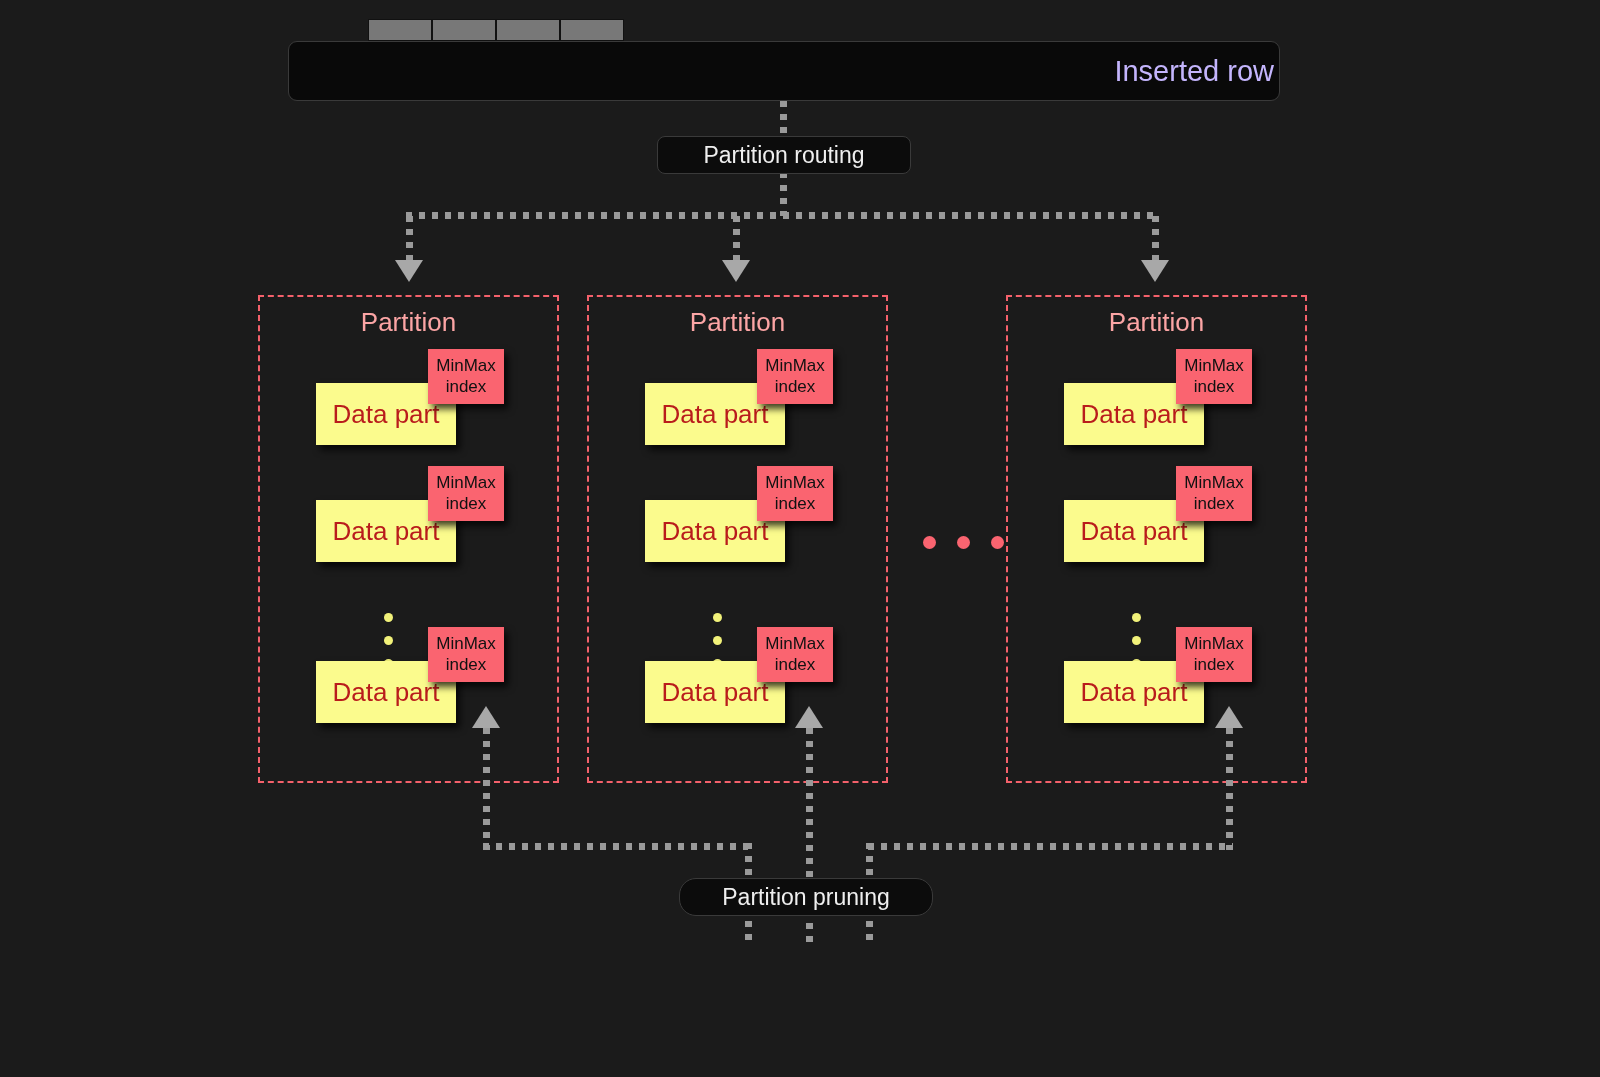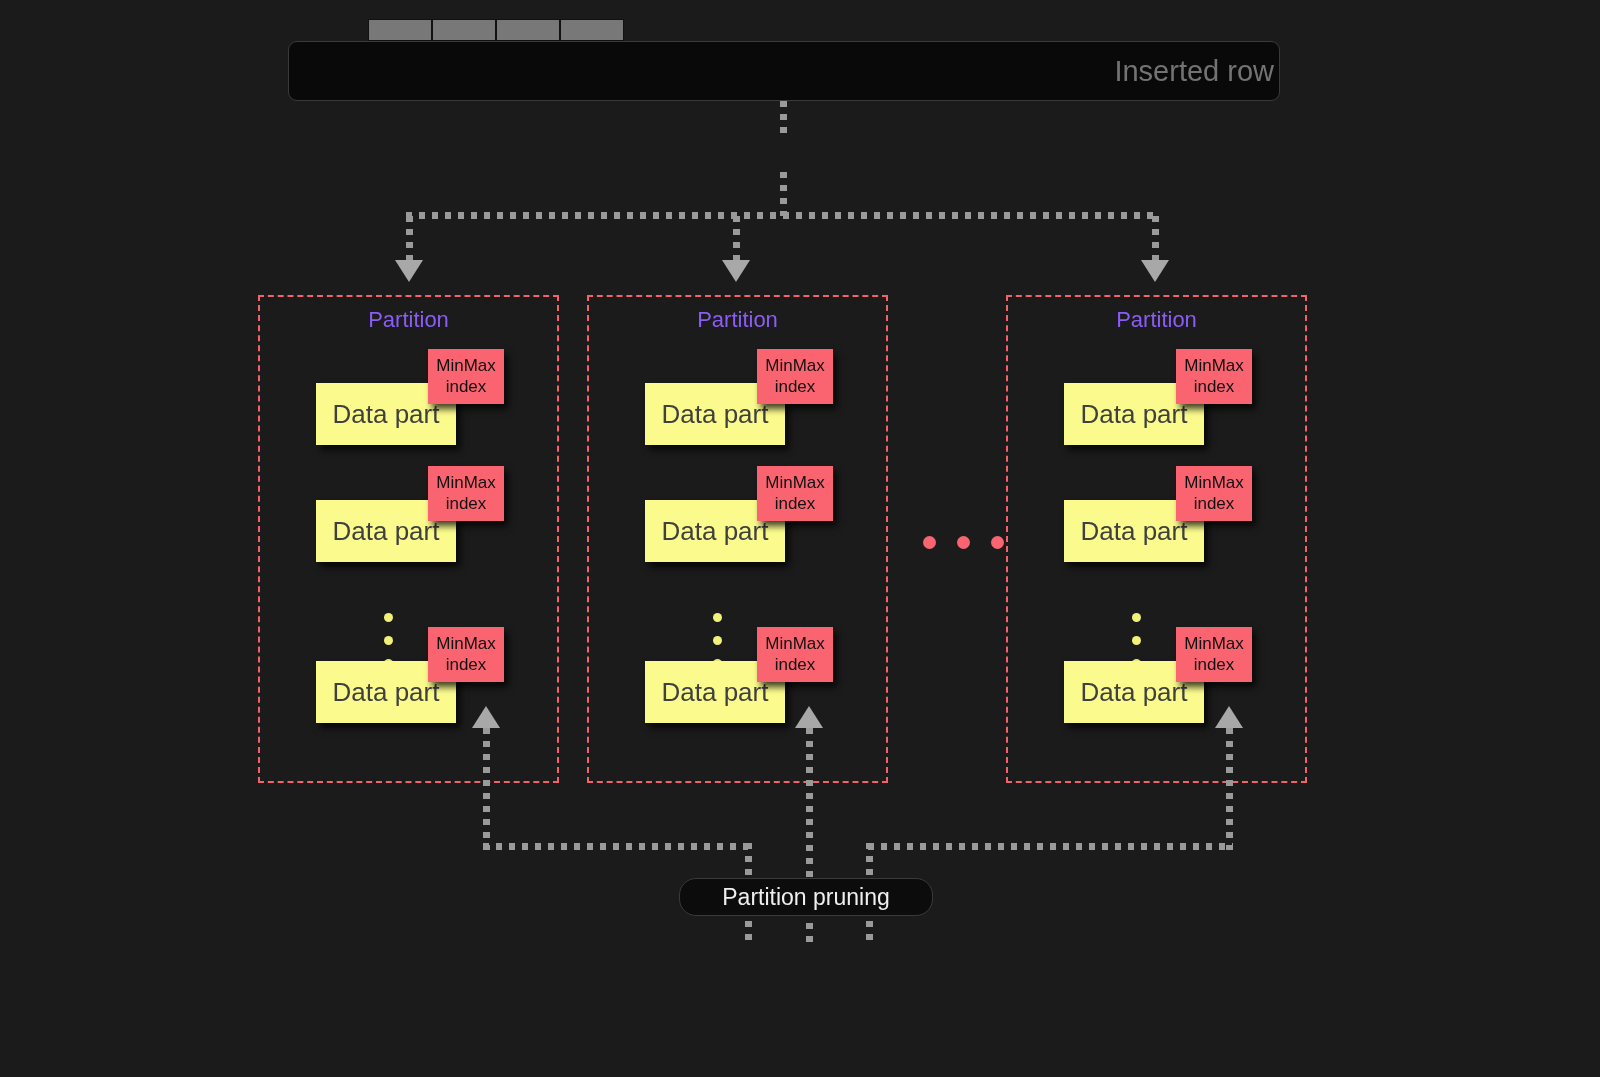--- a/index.html
+++ b/index.html
@@ -20,21 +20,21 @@
     box-sizing:border-box;
     z-index:6;
   }
   #inserted-banner{left:288px;top:41px;width:992px;height:60px;}
   #query-banner{left:288px;top:955px;width:992px;height:60px;}
 
   .banner-tag{
     position:absolute;
     right:22px;top:50%;
     transform:translateY(-50%);
-    color:#737373;
+    color:#c4b5fd;
     font-size:29px;
     white-space:nowrap;
   }
 
   
   #row-cells{
     position:absolute;
     left:368px;top:19px;
     display:flex;
     z-index:7;
@@ -112,30 +112,30 @@
     top:295px;
     height:488px;
     border:2px dashed #f4616b;
     box-sizing:border-box;
     z-index:2;
   }
   .partition-title{
     position:absolute;
     top:10px;left:0;right:0;
     text-align:center;
-    color:#8b5cf6;
-    font-size:22px;
+    color:#fca5a5;
+    font-size:26px;
   }
 
   .part-group{position:absolute;}
   .data-part{
     position:absolute;
     width:140px;height:62px;
     background:#fbfb8d;
-    color:#404040;
+    color:#b91c1c;
     font-size:26px;
     display:flex;align-items:center;justify-content:center;
     box-shadow:4px 5px 7px rgba(0,0,0,0.75);
     z-index:3;
   }
   .minmax{
     position:absolute;
     width:76px;height:55px;
     background:#fa6470;
     color:#111;
@@ -173,20 +173,21 @@
   <div id="row-cells">
     <div class="row-cell"></div>
     <div class="row-cell"></div>
     <div class="row-cell"></div>
     <div class="row-cell"></div>
   </div>
   <div class="banner-tag" style="left:auto;right:326px;top:71px;z-index:7;">Inserted row</div>
 
   <div class="dotv" style="left:780px;top:88px;height:52px;"></div>
 
+  <div class="pill" id="routing-pill">Partition routing</div>
 
   <div class="dotv" style="left:780px;top:172px;height:44px;"></div>
 
   <div class="doth" style="left:406px;top:212px;width:752px;"></div>
 
   <div class="dotv" style="left:406px;top:216px;height:48px;"></div>
   <div class="arrow-down" style="left:395px;top:260px;"></div>
 
   <div class="dotv" style="left:733px;top:216px;height:48px;"></div>
   <div class="arrow-down" style="left:722px;top:260px;"></div>

